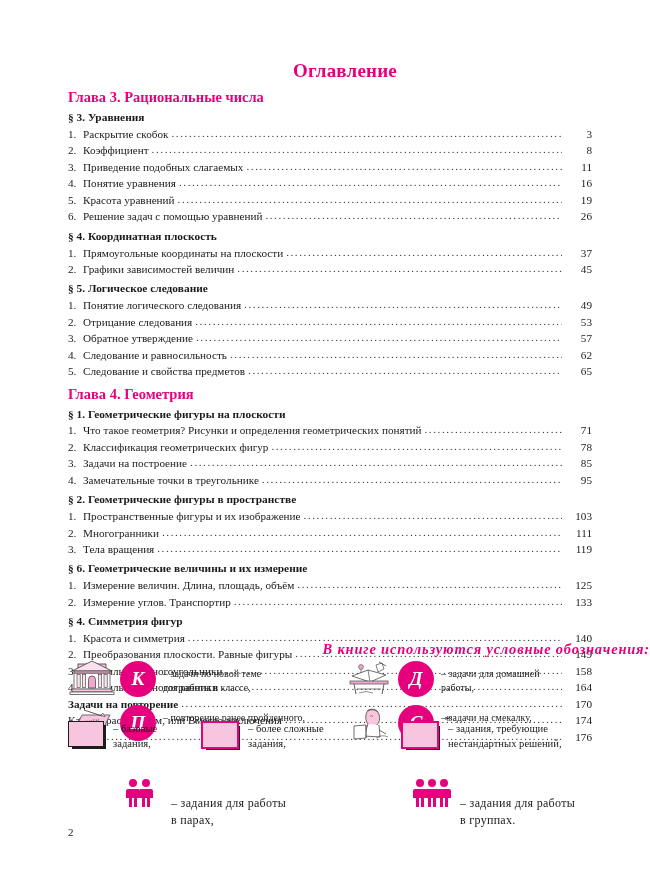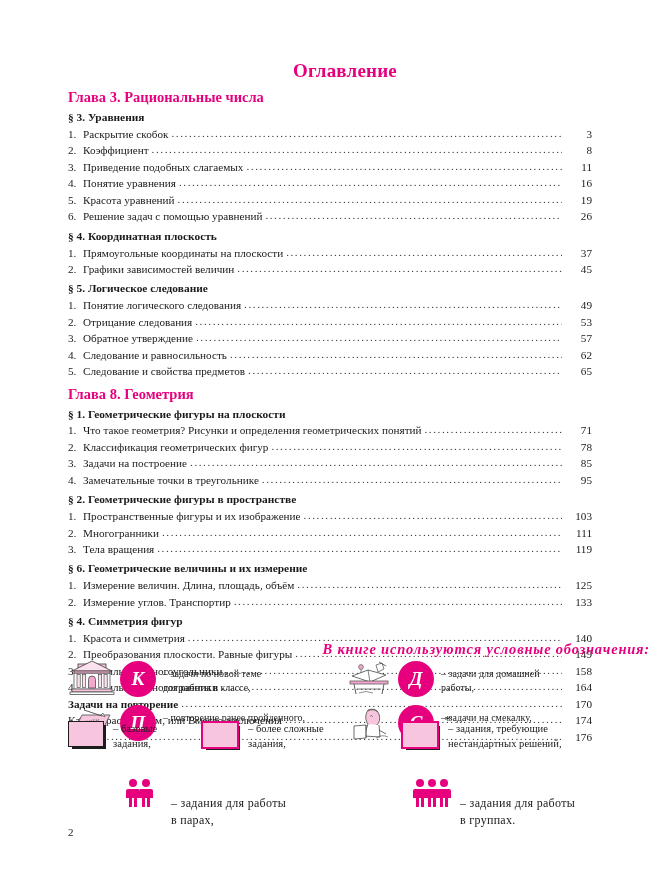--- a/index.html
+++ b/index.html
@@ -334,21 +334,21 @@
         <span class="toc-label">Следование и равносильность</span>
         <span class="toc-dots">........................................................................................................................................................................................................</span>
         <span class="toc-page">62</span>
       </div>
       <div class="toc-row">
         <span class="toc-num">5.</span>
         <span class="toc-label">Следование и свойства предметов</span>
         <span class="toc-dots">........................................................................................................................................................................................................</span>
         <span class="toc-page">65</span>
       </div>
-      <div class="chapter-title">Глава 8. Геометрия</div>
+      <div class="chapter-title">Глава 4. Геометрия</div>
       <div class="section-title">§ 1. Геометрические фигуры на плоскости</div>
       <div class="toc-row">
         <span class="toc-num">1.</span>
         <span class="toc-label">Что такое геометрия? Рисунки и определения геометрических понятий</span>
         <span class="toc-dots">........................................................................................................................................................................................................</span>
         <span class="toc-page">71</span>
       </div>
       <div class="toc-row">
         <span class="toc-num">2.</span>
         <span class="toc-label">Классификация геометрических фигур</span>

